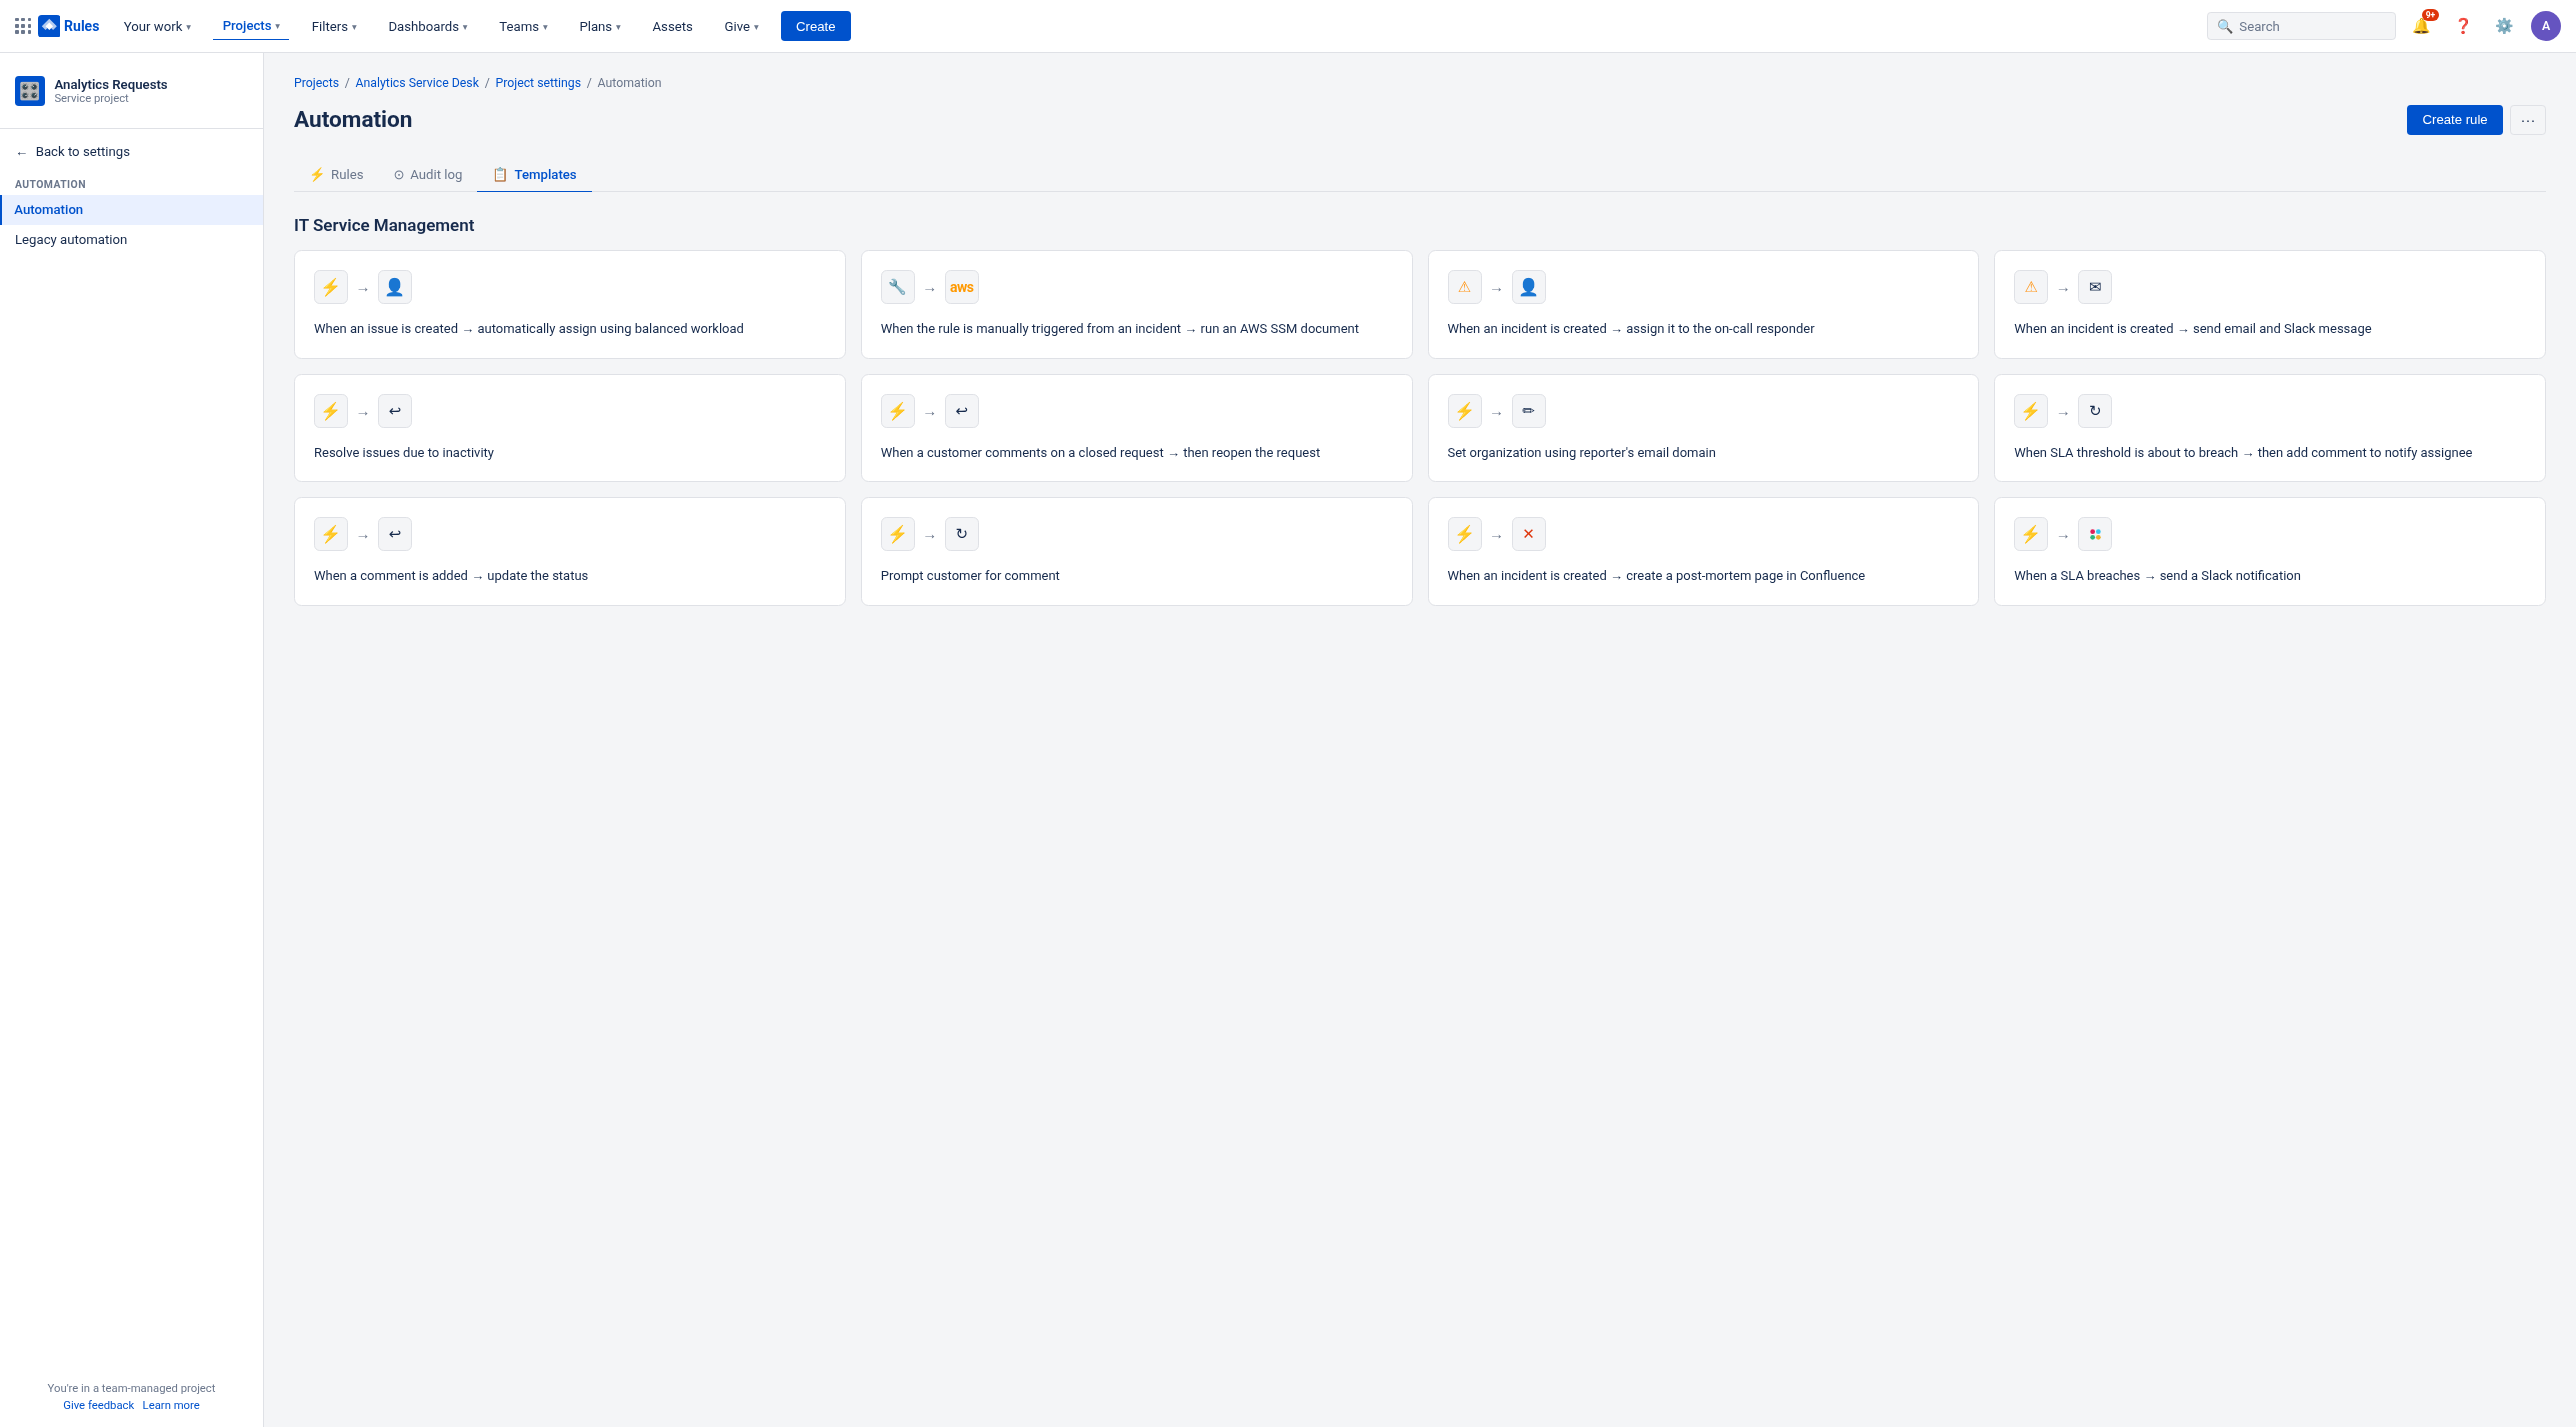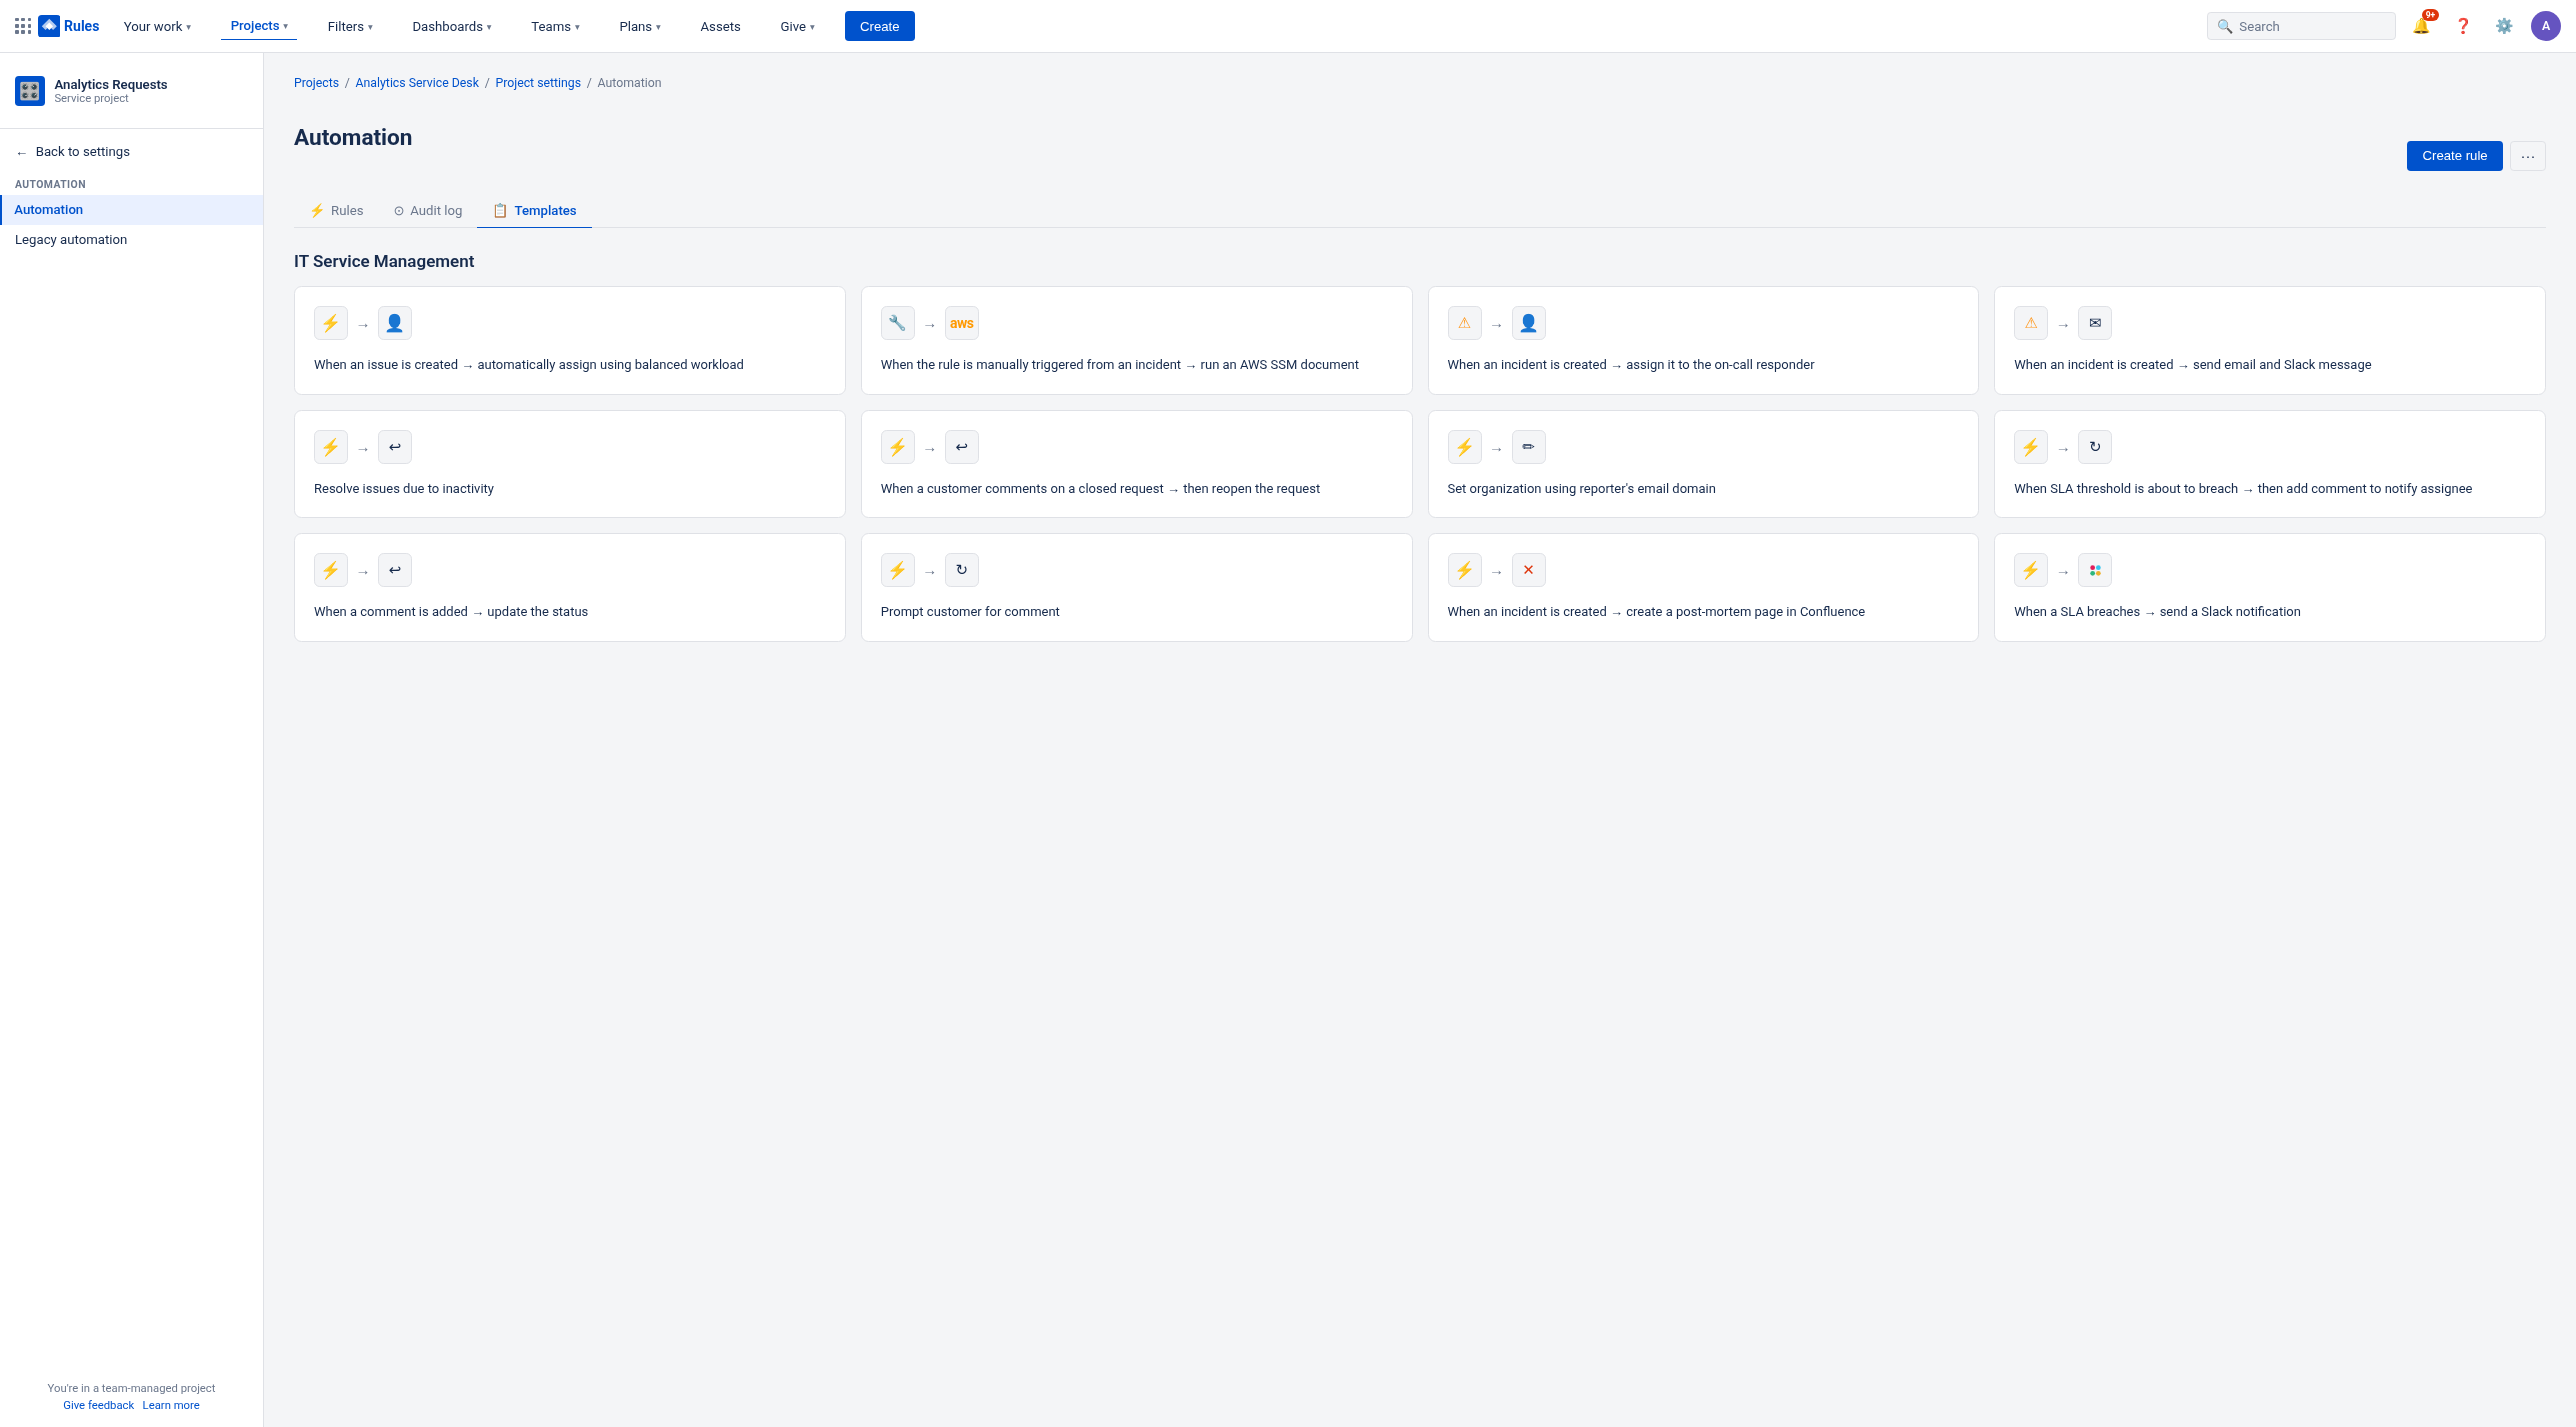--- a/index.html
+++ b/index.html
@@ -4,21 +4,21 @@
   <style>
     * { box-sizing: border-box; margin: 0; padding: 0; }
     body { font-family: -apple-system, BlinkMacSystemFont, 'Segoe UI', Roboto, sans-serif; background: #f4f5f7; color: #172b4d; font-size: 13.2px; }
 
     
     .topnav {
       display: flex; align-items: center; background: #fff; height: 53px;
       padding: 0 15px; border-bottom: 0.9px solid #dfe1e6; position: fixed; top: 0; left: 0; right: 0; z-index: 100;
     }
     .topnav-logo { display: flex; align-items: center; gap: 5.7px; margin-right: 15px; }
-    .topnav-nav { display: flex; align-items: center; gap: 21px; flex: 1; }
+    .topnav-nav { display: flex; align-items: center; gap: 13px; flex: 1; }
     .nav-item {
       padding: 5.7px 9.4px; border-radius: 3.8px; cursor: pointer; color: #172b4d; font-size: 13.2px;
       display: flex; align-items: center; gap: 3.8px; white-space: nowrap;
     }
     .nav-item.active { color: #0052cc; font-weight: 500; border-bottom: 1.9px solid #0052cc; border-radius: 0; }
     .nav-chevron { font-size: 9.4px; color: #6b778c; }
     .topnav-right { display: flex; align-items: center; gap: 11.3px; }
     .search-box {
       display: flex; align-items: center; background: #f4f5f7; border: 0.9px solid #dfe1e6;
       border-radius: 3.8px; padding: 5.7px 9.4px; gap: 5.7px; width: 189px; cursor: text;
@@ -75,21 +75,21 @@
     .main { margin-left: 264px; flex: 1; padding: 22.6px 30px; }
 
     
     .breadcrumb { display: flex; align-items: center; gap: 5.7px; font-size: 12.3px; color: #6b778c; margin-bottom: 15px; }
     .breadcrumb-link { color: #0052cc; cursor: pointer; }
     .breadcrumb-sep { color: #6b778c; }
 
     
     .page-header { display: flex; align-items: center; justify-content: space-between; margin-bottom: 22.6px; }
     .page-title { font-size: 22.6px; font-weight: 700; color: #172b4d; }
-    .header-actions { display: flex; align-items: center; gap: 7.5px; margin-top: 36px; }
+    .header-actions { display: flex; align-items: center; gap: 7.5px; }
     .create-rule-btn {
       background: #0052cc; color: white; border: none; border-radius: 3.8px;
       padding: 7.5px 15px; font-size: 13.2px; font-weight: 500; cursor: pointer;
     }
     .more-btn {
       background: none; border: 0.9px solid #dfe1e6; border-radius: 3.8px;
       padding: 5.7px 9.4px; cursor: pointer; color: #172b4d; font-size: 15px;
       display: flex; align-items: center;
     }
 

